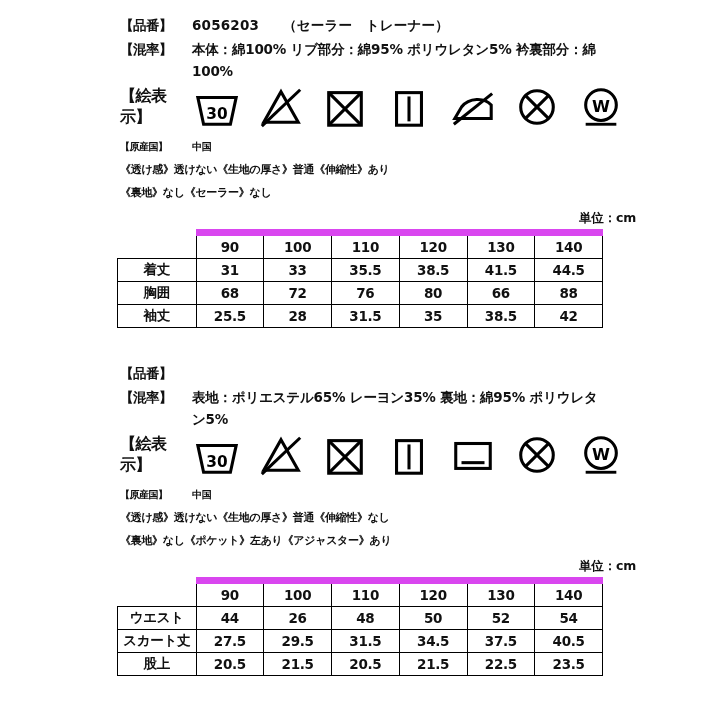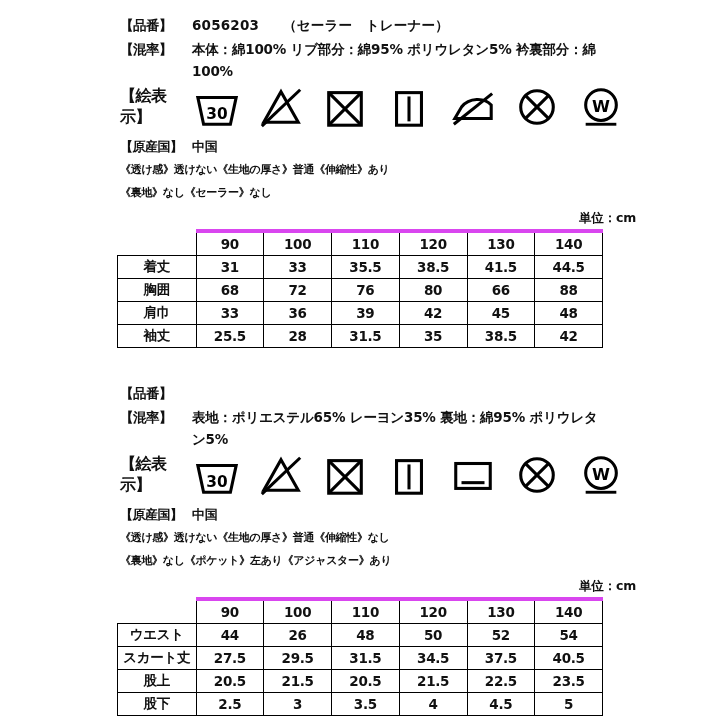--- a/index.html
+++ b/index.html
@@ -57,21 +57,21 @@
     gap: 18px;
     margin-left: 2px;
   }
   .care-icon {
     width: 46px;
     height: 46px;
     flex: 0 0 46px;
   }
   .origin-row {
     display: flex;
-    font-size: 13px;
+    font-size: 10px;
     line-height: 22px;
     font-weight: bold;
     margin-top: 6px;
   }
   .attrs {
     font-size: 11px;
     line-height: 23px;
     font-weight: bold;
     letter-spacing: -0.3px;
   }
@@ -93,21 +93,21 @@
   table.size td, table.size th {
     border: 1px solid #000000;
     font-size: 13.5px;
     font-weight: bold;
     text-align: center;
     height: 22px;
     padding: 0;
     letter-spacing: -0.3px;
   }
   table.size thead td {
-    border-top: 4px solid #d946ef;
+    border-top: 7px solid #d946ef;
   }
   table.size .corner {
     border-left: none;
     border-top: none;
     border-right: 1px solid #000;
   }
   table.size .rowhead {
     width: 78px;
   }
   .gap-mid {
@@ -219,29 +219,20 @@
       <tr>
         <td class="rowhead">胸囲</td>
         <td>68</td>
         <td>72</td>
         <td>76</td>
         <td>80</td>
         <td>66</td>
         <td>88</td>
       </tr>
       <tr>
-        <td class="rowhead">肩巾</td>
-        <td>33</td>
-        <td>36</td>
-        <td>39</td>
-        <td>42</td>
-        <td>45</td>
-        <td>48</td>
-      </tr>
-      <tr>
         <td class="rowhead">袖丈</td>
         <td>25.5</td>
         <td>28</td>
         <td>31.5</td>
         <td>35</td>
         <td>38.5</td>
         <td>42</td>
       </tr>
     </tbody>
   </table>
@@ -348,25 +339,16 @@
       </tr>
       <tr>
         <td class="rowhead">股上</td>
         <td>20.5</td>
         <td>21.5</td>
         <td>20.5</td>
         <td>21.5</td>
         <td>22.5</td>
         <td>23.5</td>
       </tr>
-      <tr>
-        <td class="rowhead">股下</td>
-        <td>2.5</td>
-        <td>3</td>
-        <td>3.5</td>
-        <td>4</td>
-        <td>4.5</td>
-        <td>5</td>
-      </tr>
     </tbody>
   </table>
 
 </div>
 
 </body></html>

